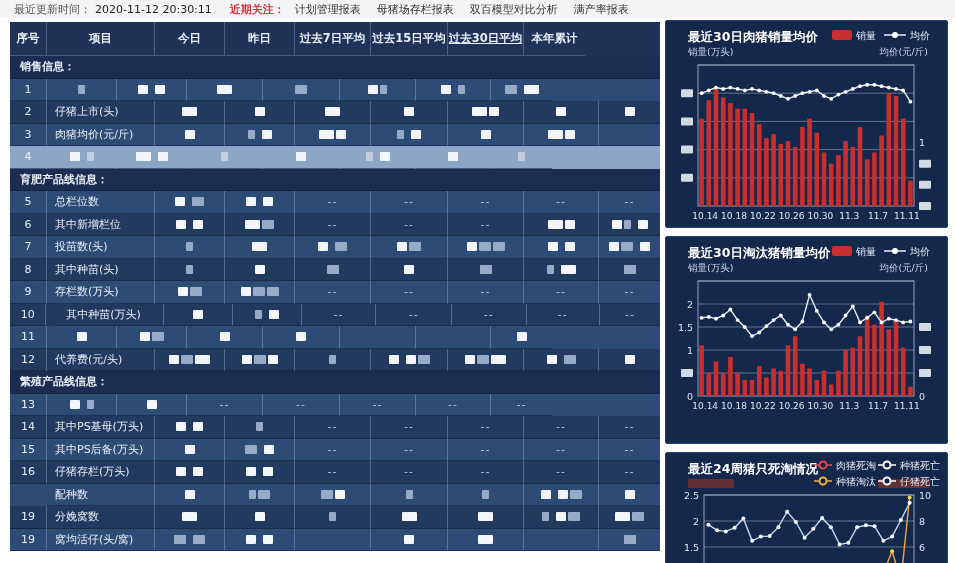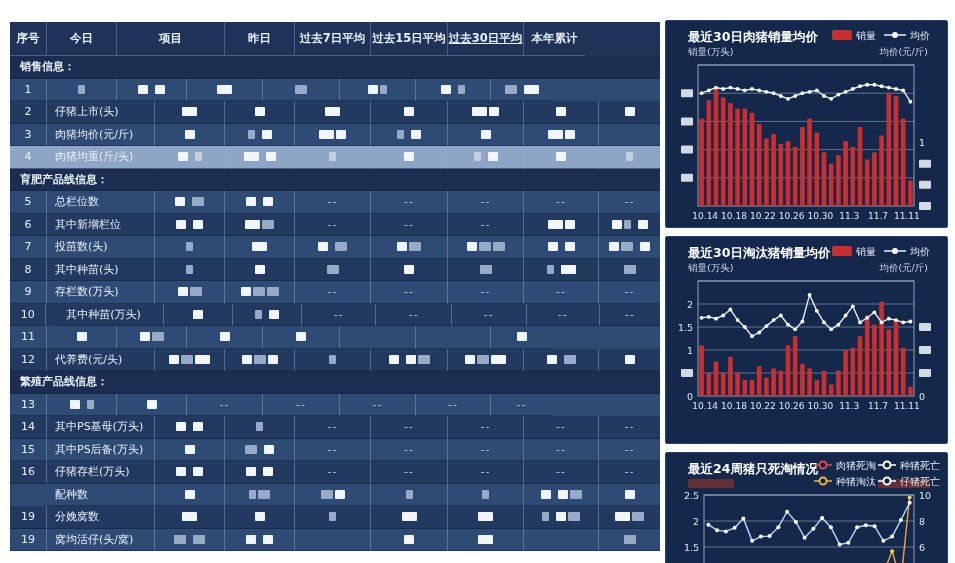--- a/index.html
+++ b/index.html
@@ -55,26 +55,32 @@
     position: absolute; left: 665px; width: 283px; height: 208px;
     background: #14284b; border: 1px solid #27446f; border-radius: 2px;
   }
   .panel svg { display: block; }
 </style>
 </head>
 <body>
 
 <div class="page">
 
+  <div class="topbar">
+    <span class="lbl">最近更新时间：</span>
+    <span class="val">2020-11-12 20:30:11</span>
+    <span class="focus">近期关注：</span>
+    <span id="nav-links"><a class="navlink">计划管理报表</a><a class="navlink">母猪场存栏报表</a><a class="navlink">双百模型对比分析</a><a class="navlink">满产率报表</a></span>
+  </div>
 
   <div class="report-table" id="report-table">
       <div class="thead">
         <div class="hc" style="width: 37px;">序号</div>
+        <div class="hc" style="width: 108px;">项目</div>
         <div class="hc" style="width: 70px;">今日</div>
-        <div class="hc" style="width: 108px;">项目</div>
         <div class="hc" style="width: 70px;">昨日</div>
         <div class="hc" style="width: 76px;">过去7日平均</div>
         <div class="hc" style="width: 77px;">过去15日平均</div>
         <div class="hc" style="width: 76px; text-decoration: underline;">过去30日平均</div>
         <div class="hc" style="width: 61px;">本年累计</div>
       </div>
       <div class="sec-row">销售信息：</div>
       <div class="trow odd">
         <div class="tc" style="width: 37px;">1</div>
         <div class="tc" style="width: 70px;">
@@ -156,21 +162,20 @@
           <span class="blk w" style="width: 10px;"></span>
         </div>
         <div class="tc" style="width: 75px;">
           <span class="blk w" style="width: 15px;"></span>
           <span class="blk w" style="width: 10px;"></span>
         </div>
         <div class="tc" style="width: 61px;"></div>
       </div>
       <div class="trow hl">
         <div class="tc" style="width: 37px;">4</div>
-        <div class="tc item" style="width: 108px;">肉猪均重(斤/头)</div>
         <div class="tc" style="width: 70px;">
           <span class="blk w" style="width: 10px;"></span>
           <span class="gap"></span>
           <span class="blk g" style="width: 7px;"></span>
         </div>
         <div class="tc" style="width: 70px;">
           <span class="blk w" style="width: 15px;"></span>
           <span class="gap"></span>
           <span class="blk w" style="width: 10px;"></span>
         </div>

